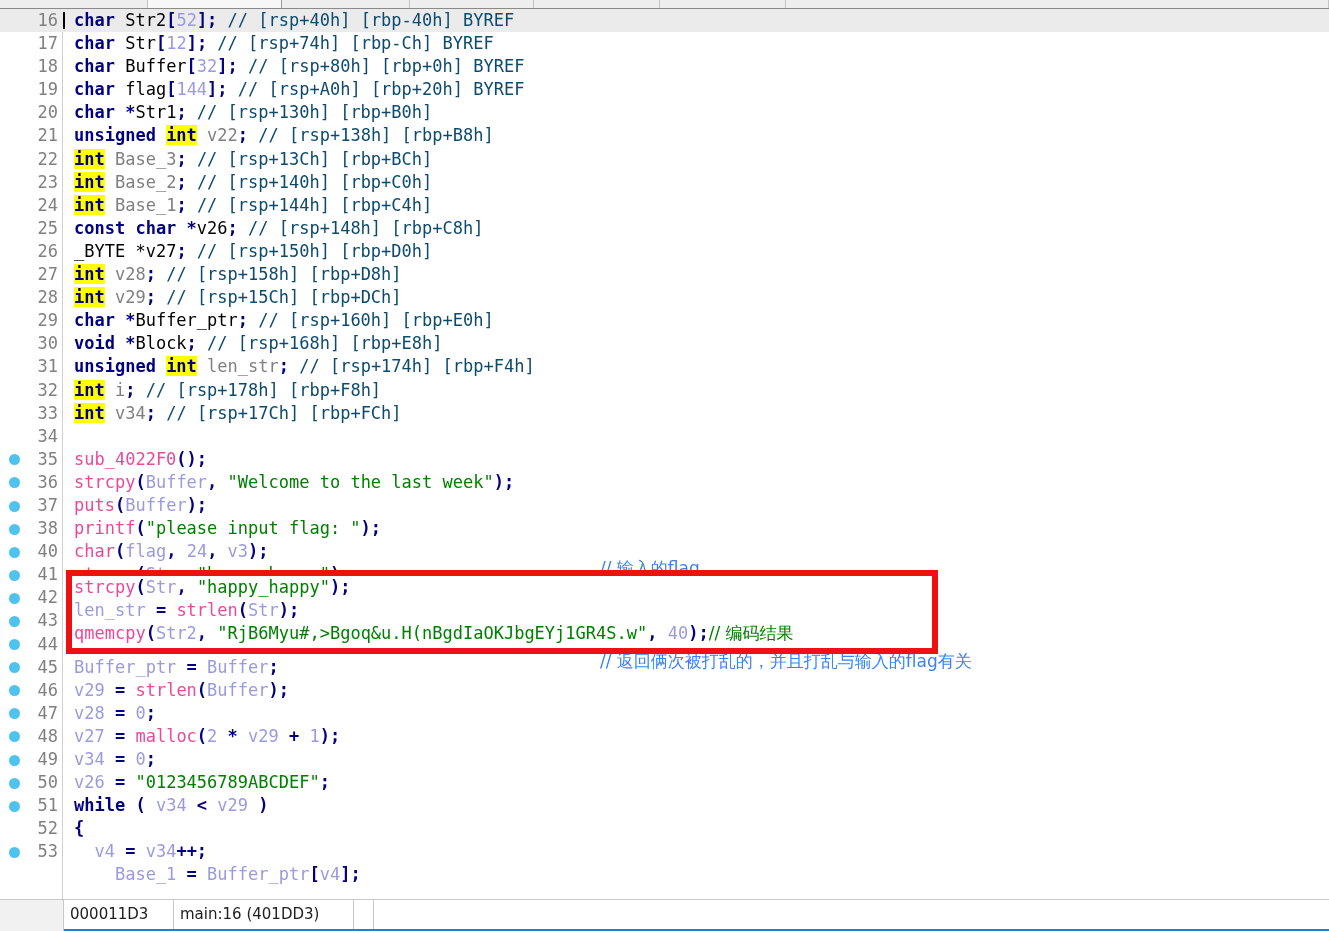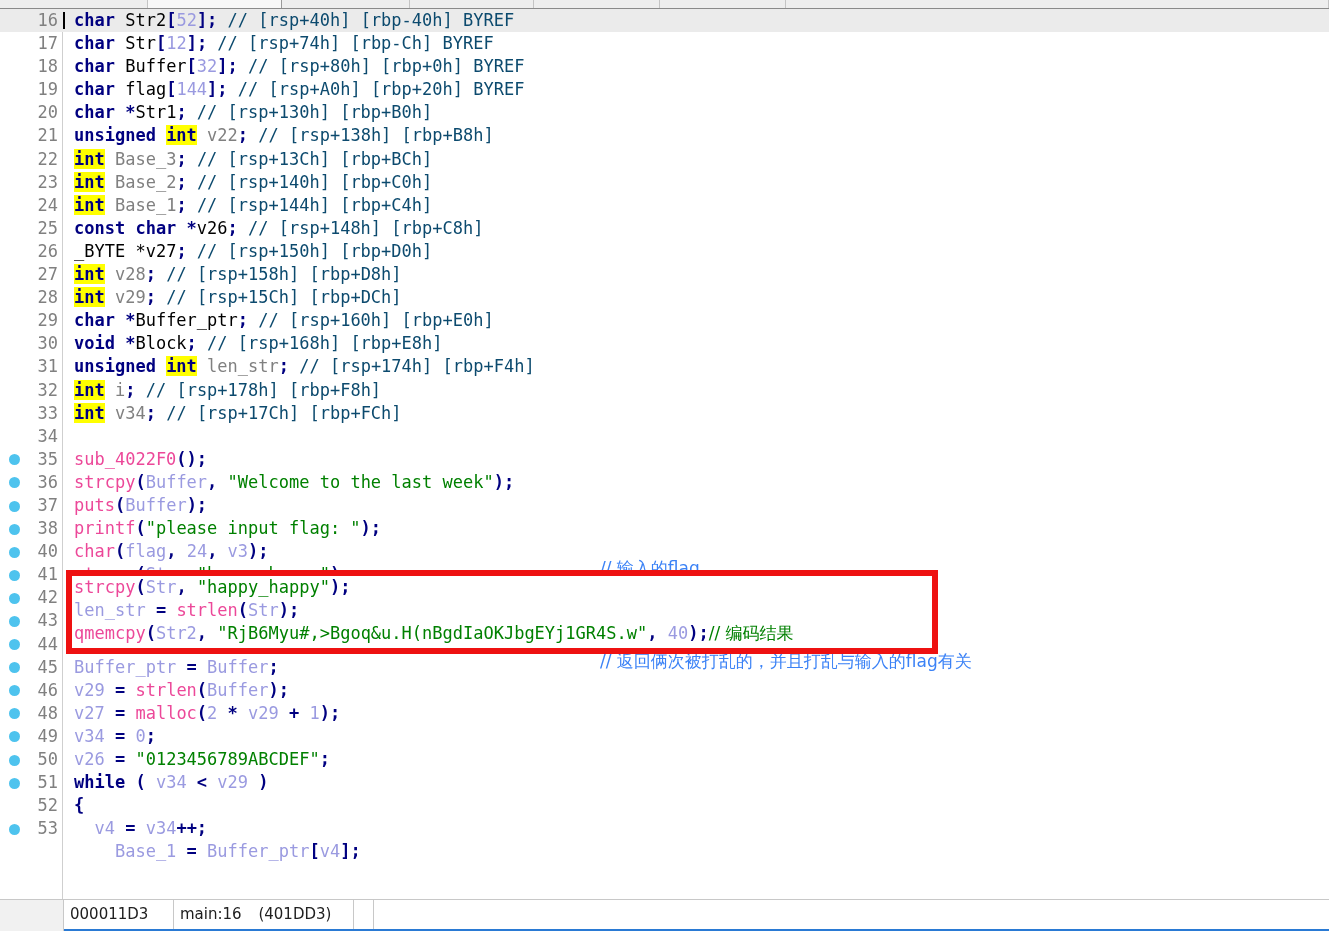--- a/index.html
+++ b/index.html
@@ -226,20 +226,21 @@
         <div class="line"><div class="marker"></div><div class="lineno">36</div><div class="code"><span class="fn">strcpy</span><span class="punc">(</span><span class="var">Buffer</span><span class="punc">, </span><span class="str">"Welcome to the last week"</span><span class="punc">);</span></div></div>
         <div class="line"><div class="marker"></div><div class="lineno">37</div><div class="code"><span class="fn">puts</span><span class="punc">(</span><span class="var">Buffer</span><span class="punc">);</span></div></div>
         <div class="line"><div class="marker"></div><div class="lineno">38</div><div class="code"><span class="fn">printf</span><span class="punc">(</span><span class="str">"please input flag: "</span><span class="punc">);</span></div></div>
         <div class="line"><div class="marker"></div><div class="lineno">40</div><div class="code"><span class="fn">char</span><span class="punc">(</span><span class="var">flag</span><span class="punc">, </span><span class="num">24</span><span class="punc">, </span><span class="var">v3</span><span class="punc">);</span><div class="tailcmt cn" style="left: 526px;">// 输入的flag</div></div></div>
         <div class="line"><div class="marker"></div><div class="lineno">41</div><div class="code"><span class="fn">strcpy</span><span class="punc">(</span><span class="var">Str</span><span class="punc">, </span><span class="str">"happy_happy"</span><span class="punc">);</span></div></div>
         <div class="line"><div class="marker"></div><div class="lineno">42</div><div class="code"><span class="var">len_str</span><span class="punc"> = </span><span class="fn">strlen</span><span class="punc">(</span><span class="var">Str</span><span class="punc">);</span></div></div>
         <div class="line"><div class="marker"></div><div class="lineno">43</div><div class="code"><span class="fn">qmemcpy</span><span class="punc">(</span><span class="var">Str2</span><span class="punc">, </span><span class="str">"RjB6Myu#,&gt;Bgoq&amp;u.H(nBgdIaOKJbgEYj1GR4S.w"</span><span class="punc">, </span><span class="num">40</span><span class="punc">);</span><div class="tailcmt cn" style="left: 712px;">// 编码结果</div></div></div>
         <div class="line"><div class="marker"></div><div class="lineno">44</div><div class="code"><span class="var">Block</span><span class="punc"> = </span><span class="fn">sub_401723</span><span class="punc">(</span><span class="var">flag</span><span class="punc">);</span><div class="tailcmt cn" style="left: 526px;">// 返回俩次被打乱的，并且打乱与输入的flag有关</div></div></div>
         <div class="line"><div class="marker"></div><div class="lineno">45</div><div class="code"><span class="var">Buffer_ptr</span><span class="punc"> = </span><span class="var">Buffer</span><span class="punc">;</span></div></div>
         <div class="line"><div class="marker"></div><div class="lineno">46</div><div class="code"><span class="var">v29</span><span class="punc"> = </span><span class="fn">strlen</span><span class="punc">(</span><span class="var">Buffer</span><span class="punc">);</span></div></div>
+        <div class="line"><div class="marker"></div><div class="lineno">47</div><div class="code"><span class="var">v28</span><span class="punc"> = </span><span class="num">0</span><span class="punc">;</span></div></div>
         <div class="line"><div class="marker"></div><div class="lineno">48</div><div class="code"><span class="var">v27</span><span class="punc"> = </span><span class="fn">malloc</span><span class="punc">(</span><span class="num">2</span><span class="punc"> * </span><span class="var">v29</span><span class="punc"> + </span><span class="num">1</span><span class="punc">);</span></div></div>
         <div class="line"><div class="marker"></div><div class="lineno">49</div><div class="code"><span class="var">v34</span><span class="punc"> = </span><span class="num">0</span><span class="punc">;</span></div></div>
         <div class="line"><div class="marker"></div><div class="lineno">50</div><div class="code"><span class="var">v26</span><span class="punc"> = </span><span class="str">"0123456789ABCDEF"</span><span class="punc">;</span></div></div>
         <div class="line"><div class="marker"></div><div class="lineno">51</div><div class="code"><span class="kw">while</span><span class="punc"> ( </span><span class="var">v34</span><span class="punc"> &lt; </span><span class="var">v29</span><span class="punc"> )</span></div></div>
         <div class="line"><div class="lineno">52</div><div class="code"><span class="punc">{</span></div></div>
         <div class="line"><div class="marker"></div><div class="lineno">53</div><div class="code"><span class="var">  v4</span><span class="punc"> = </span><span class="var">v34</span><span class="punc">++;</span></div></div>
         <div class="line"><div class="lineno"></div><div class="code"><span class="var">    Base_1</span><span class="punc"> = </span><span class="var">Buffer_ptr</span><span class="punc">[</span><span class="var">v4</span><span class="punc">];</span></div></div>
       </div>
   </div>
 
@@ -249,19 +250,19 @@
       <div class="line"><div class="code"><span class="var">len_str</span><span class="punc"> = </span><span class="fn">strlen</span><span class="punc">(</span><span class="var">Str</span><span class="punc">);</span></div></div>
       <div class="line"><div class="code"><span class="fn">qmemcpy</span><span class="punc">(</span><span class="var">Str2</span><span class="punc">, </span><span class="str">"RjB6Myu#,&gt;Bgoq&amp;u.H(nBgdIaOKJbgEYj1GR4S.w"</span><span class="punc">, </span><span class="num">40</span><span class="punc">);</span><span class="cmtg cn">// 编码结果</span></div></div>
     </div>
   <div class="redbox"></div>
 
   <div class="statusbar">
     <div class="status-left"></div>
     <div class="status-cell" style="left:64px;width:110px">000011D3</div>
     <div class="status-cell" style="left:174px;width:180px">
       <span>main:16</span>
-      <span style="margin-left:12px">(401DD3)</span>
+      <span style="">(401DD3)</span>
     </div>
     <div class="status-cell" style="left:354px;width:20px"></div>
     <div class="status-underline"></div>
   </div>
 
 </div>
 
 </body></html>

